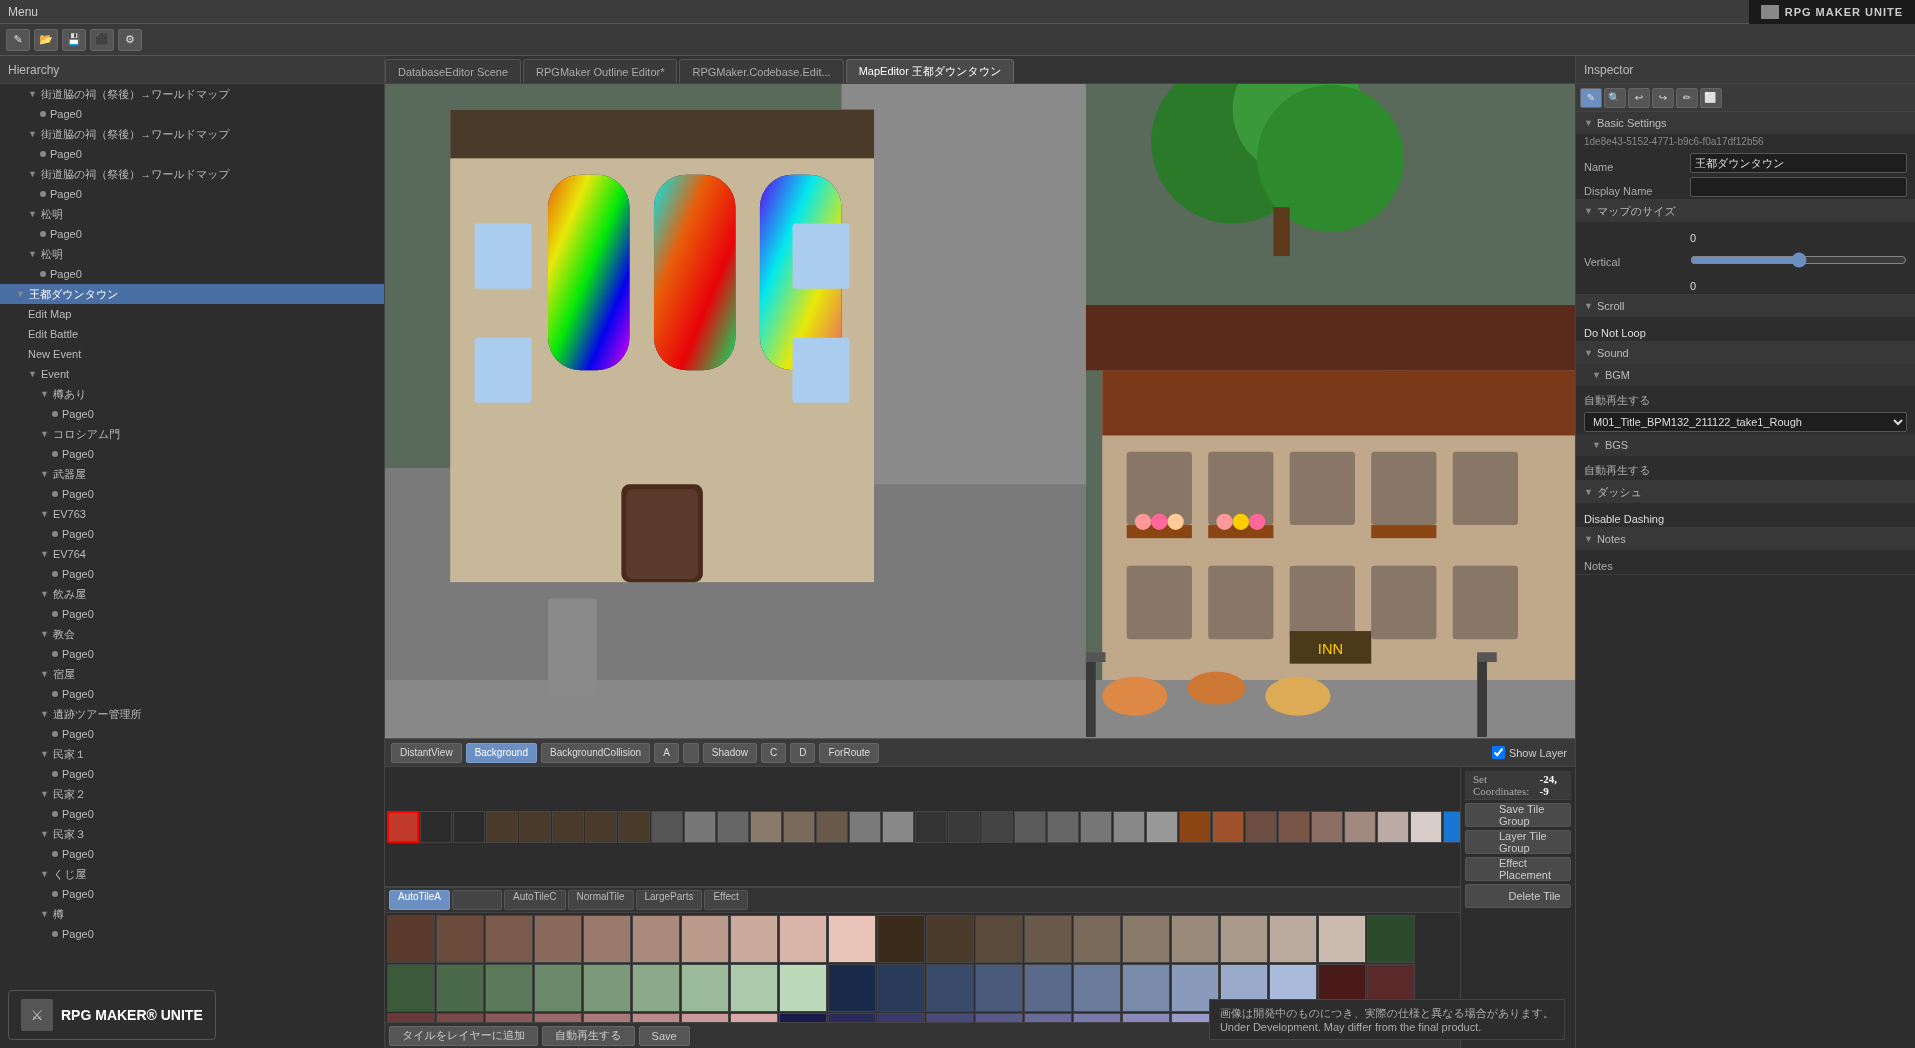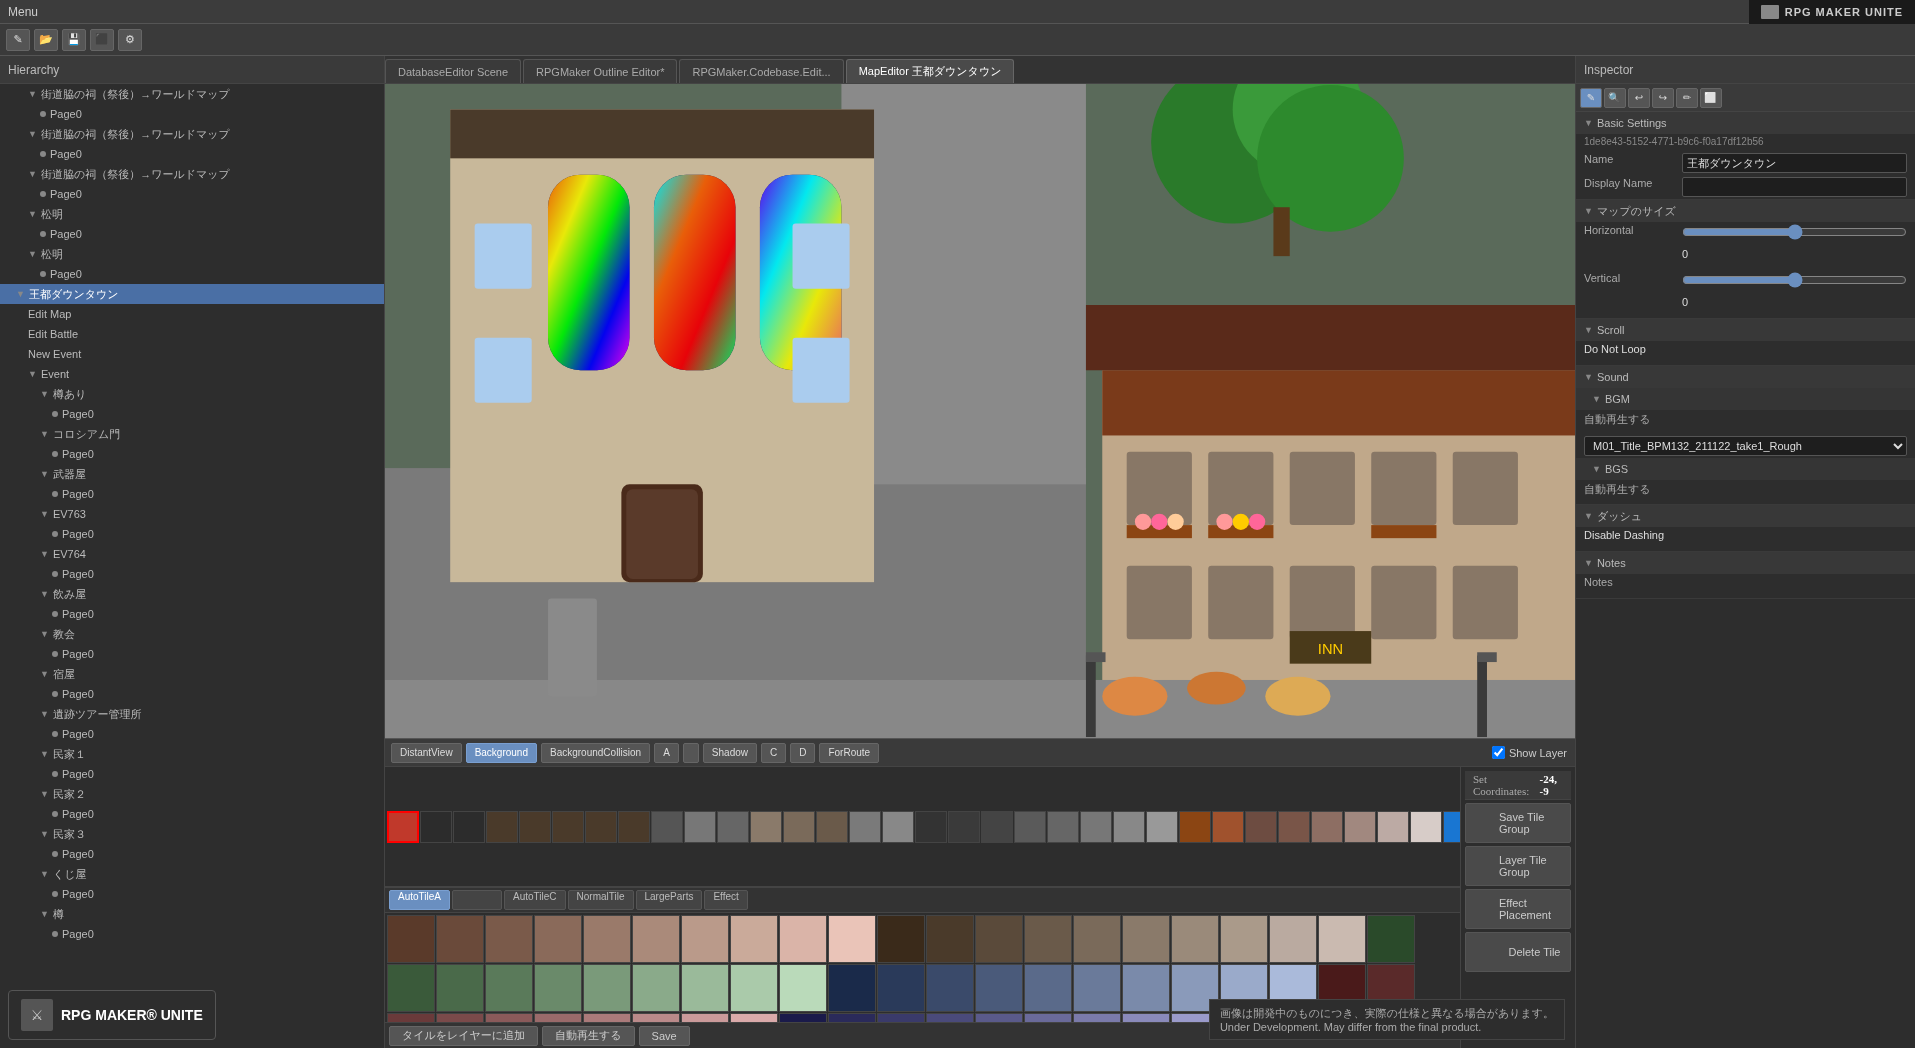--- a/index.html
+++ b/index.html
@@ -280,21 +280,21 @@
     .tile-side-btns {
       width: 115px;
       background: #2d2d2d;
       border-left: 1px solid #444;
       display: flex;
       flex-direction: column;
       padding: 4px;
       gap: 3px;
     }
     .tile-action-btn {
-      height: 40px;
+      height: 24px;
       background: #4a4a4a;
       border: 1px solid #555;
       border-radius: 2px;
       cursor: pointer;
       font-size: 11px;
       color: #ccc;
       display: flex;
       align-items: center;
       justify-content: center;
       padding-left: 33px;
@@ -440,24 +440,24 @@
       align-items: center;
       padding: 0 8px;
       gap: 4px;
       cursor: pointer;
       font-size: 11px;
       color: #bbb;
     }
     .inspector-section-arrow { font-size: 9px; color: #888; }
     .inspector-field {
       display: flex;
-      align-items: flex-start;
+      align-items: flex-end;
       min-height: 24px;
       padding: 2px 8px;
-      gap: 8px;
+      gap: 16px;
     }
     .inspector-field-label {
       width: 90px;
       font-size: 11px;
       color: #aaa;
       flex-shrink: 0;
     }
     .inspector-field-value {
       flex: 1;
       font-size: 11px;
@@ -1109,24 +1109,20 @@
           <input class="inspector-input" type="text" value="" style="">
         </div>
       </div>
 
       <div class="inspector-section">
         <div class="inspector-section-header">
           <span class="inspector-section-arrow">▼</span>
           <span>マップのサイズ</span>
         </div>
         <div class="inspector-field">
-          <span class="inspector-field-label">Horizontal</span>
-          <input type="range" class="inspector-slider" value="50" min="0" max="100" style="">
-        </div>
-        <div class="inspector-field">
           <span class="inspector-field-label"></span>
           <span class="inspector-field-value">0</span>
         </div>
         <div class="inspector-field">
           <span class="inspector-field-label">Vertical</span>
           <input type="range" class="inspector-slider" value="50" min="0" max="100" style="">
         </div>
         <div class="inspector-field">
           <span class="inspector-field-label"></span>
           <span class="inspector-field-value">0</span>

